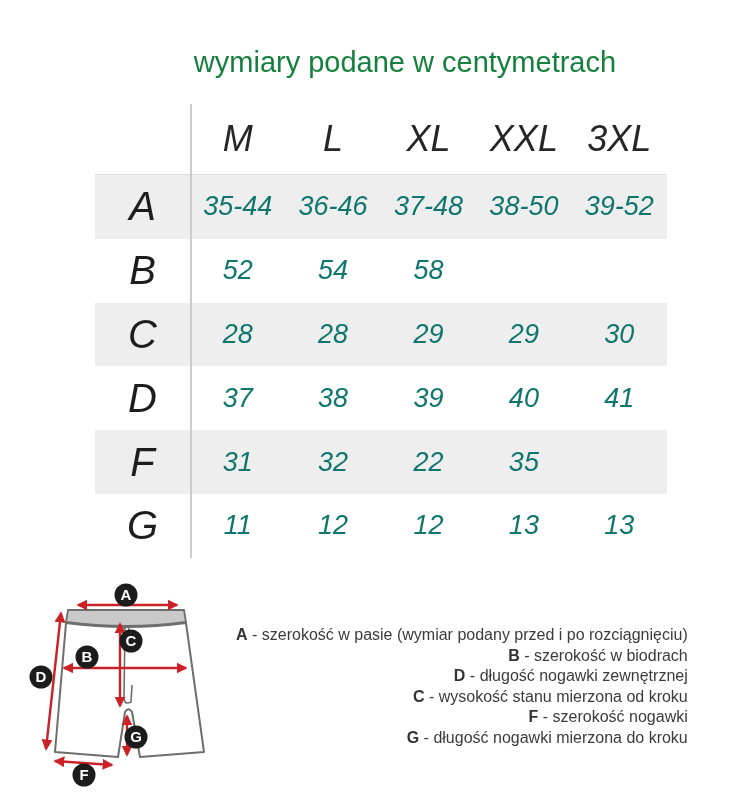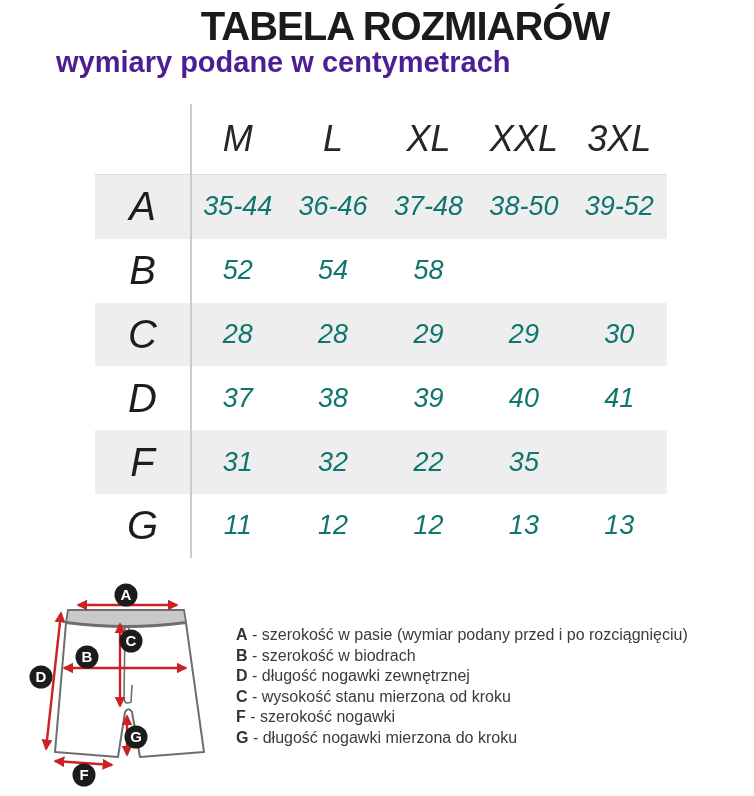--- a/index.html
+++ b/index.html
@@ -7,22 +7,22 @@
   .page { position:relative; width:754px; height:796px; background:#ffffff; overflow:hidden; margin:0 auto; }
 
   
   .title {
     position:absolute; left:56px; top:4px; width:698px;
     text-align:center; font-size:40px; font-weight:700;
     letter-spacing:-1px; color:#1b1b1b; line-height:44px;
   }
   .subtitle {
     position:absolute; left:56px; top:46px; width:698px;
-    font-size:29px; font-weight:700;
-    color:#4c1d95; line-height:32px;
+    text-align:center; font-size:29px; font-weight:400;
+    color:#15803d; line-height:32px;
   }
 
   
   .size-table { position:absolute; left:95px; top:104px; width:572px; height:454px; }
   .col-divider { position:absolute; left:95px; top:0; width:2px; height:454px; background:#cccccc; }
   .thead, .trow { display:grid; grid-template-columns:95px repeat(5,1fr); align-items:center; }
   .thead { height:70px; }
   .tbody { border-top:1px solid #dcdcdc; }
   .trow { height:63.8px; }
   .trow:nth-child(odd) { background:#efeeee; }
@@ -32,36 +32,35 @@
   .rlabel {
     font-style:italic; font-size:40px; text-align:center; color:#1d1d1d;
   }
   .tcell {
     font-style:italic; font-size:27px; text-align:center; color:#0f766e;
   }
 
   
   .legend {
     position:absolute; left:236px; top:625px;
-    font-size:16px; line-height:20.6px; color:#3b3b3b;
+    font-size:16px; line-height:20.6px; color:#3b3b3b;text-align:right;
   }
   .legend .key { font-weight:700; color:#333333; }
   .legend .sep { white-space:pre; }
 
   
   .diagram { position:absolute; left:0; top:560px; width:240px; height:236px; }
   .shorts-body { fill:#ffffff; }
   .badge-text { font-family:"Liberation Sans", sans-serif; font-size:15px; font-weight:700; }
 </style>
 </head>
 <body>
 
 <div class="page">
 
-  <div class="title">TABELA ROZMIARÓW</div>
   <div class="subtitle">wymiary podane w centymetrach</div>
 
   <div class="size-table">
     <div class="col-divider"></div>
 
     <div class="thead">
       <div class="th"></div>
       <div class="th">M</div>
       <div class="th">L</div>
       <div class="th">XL</div>

